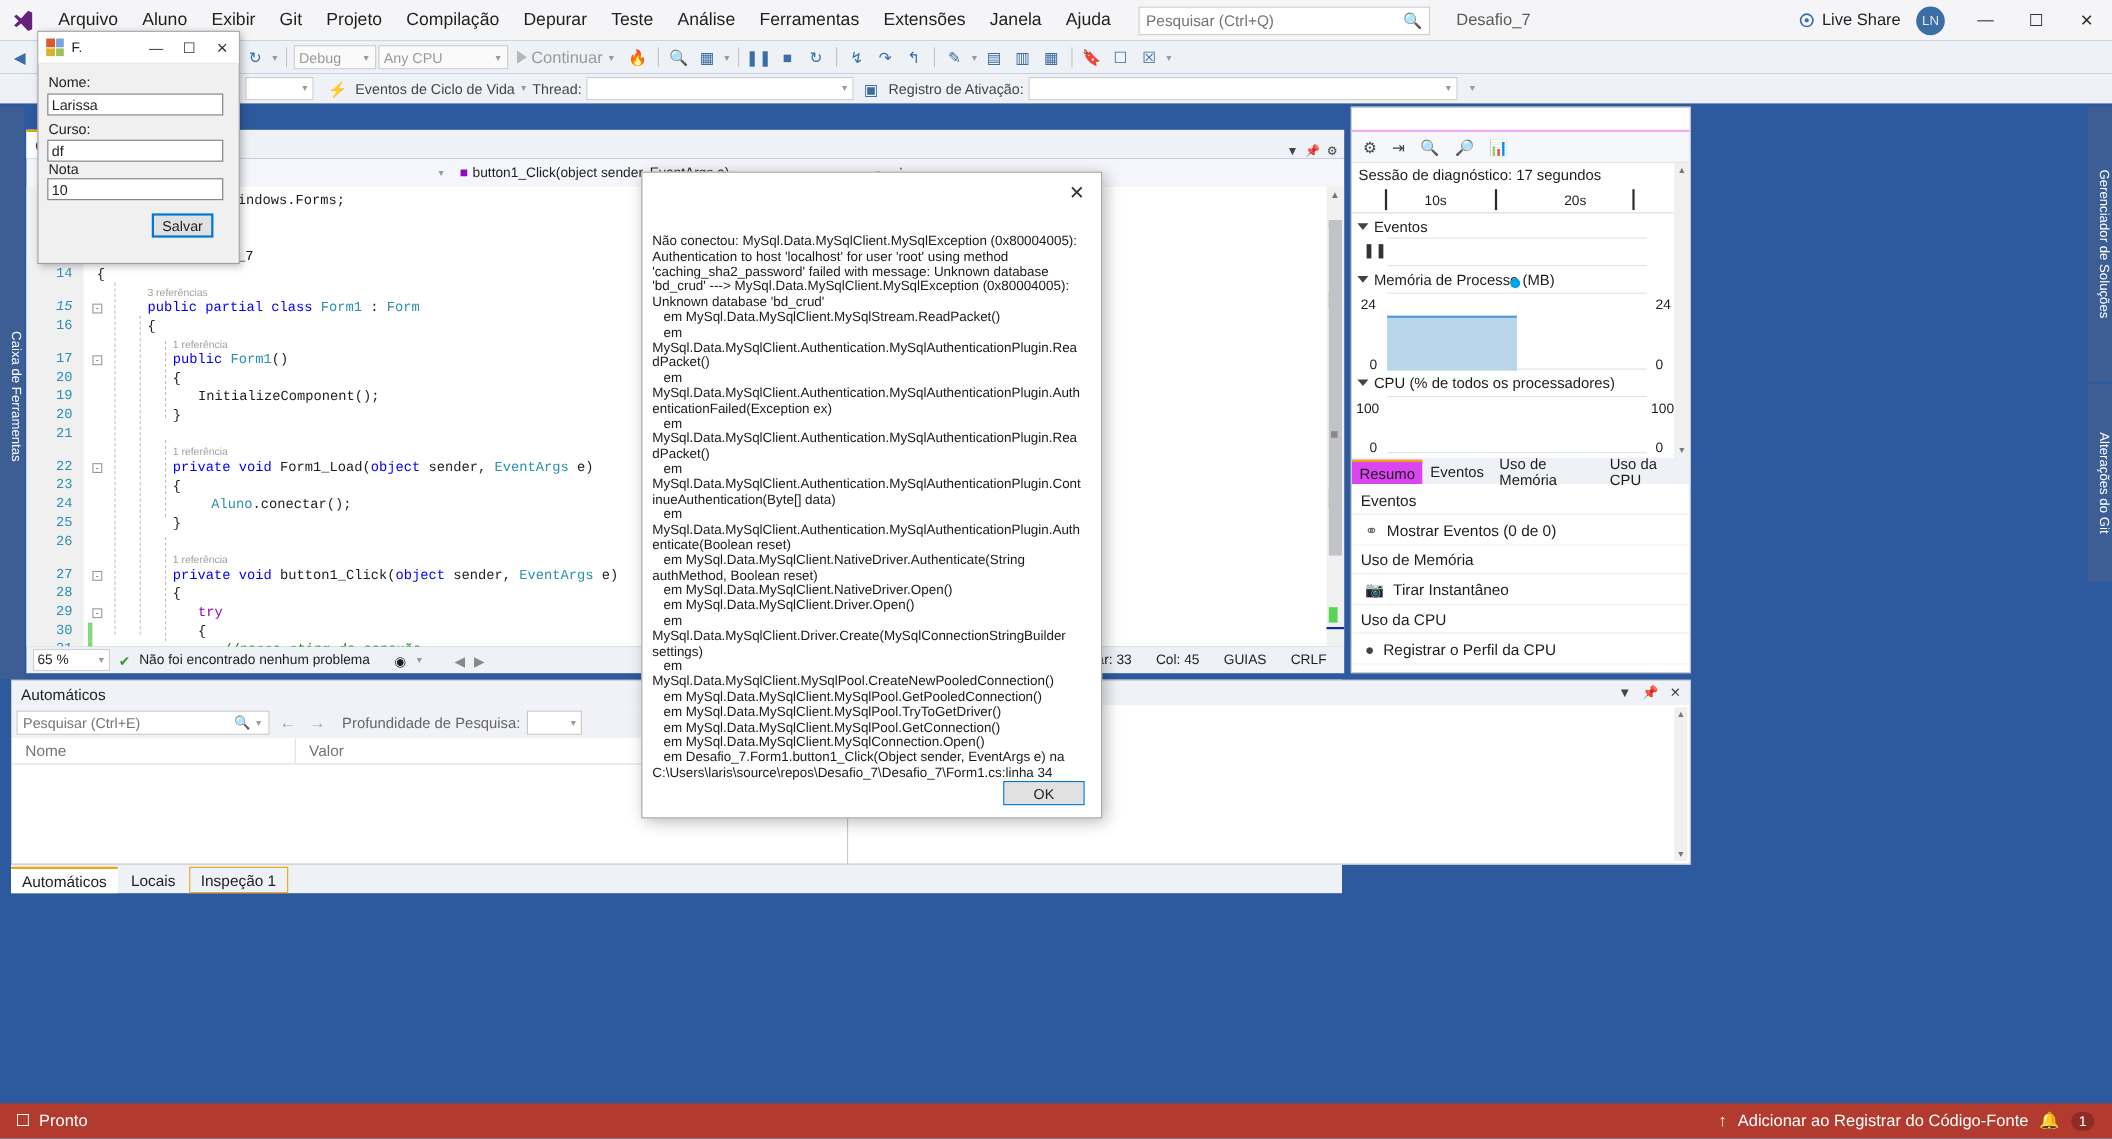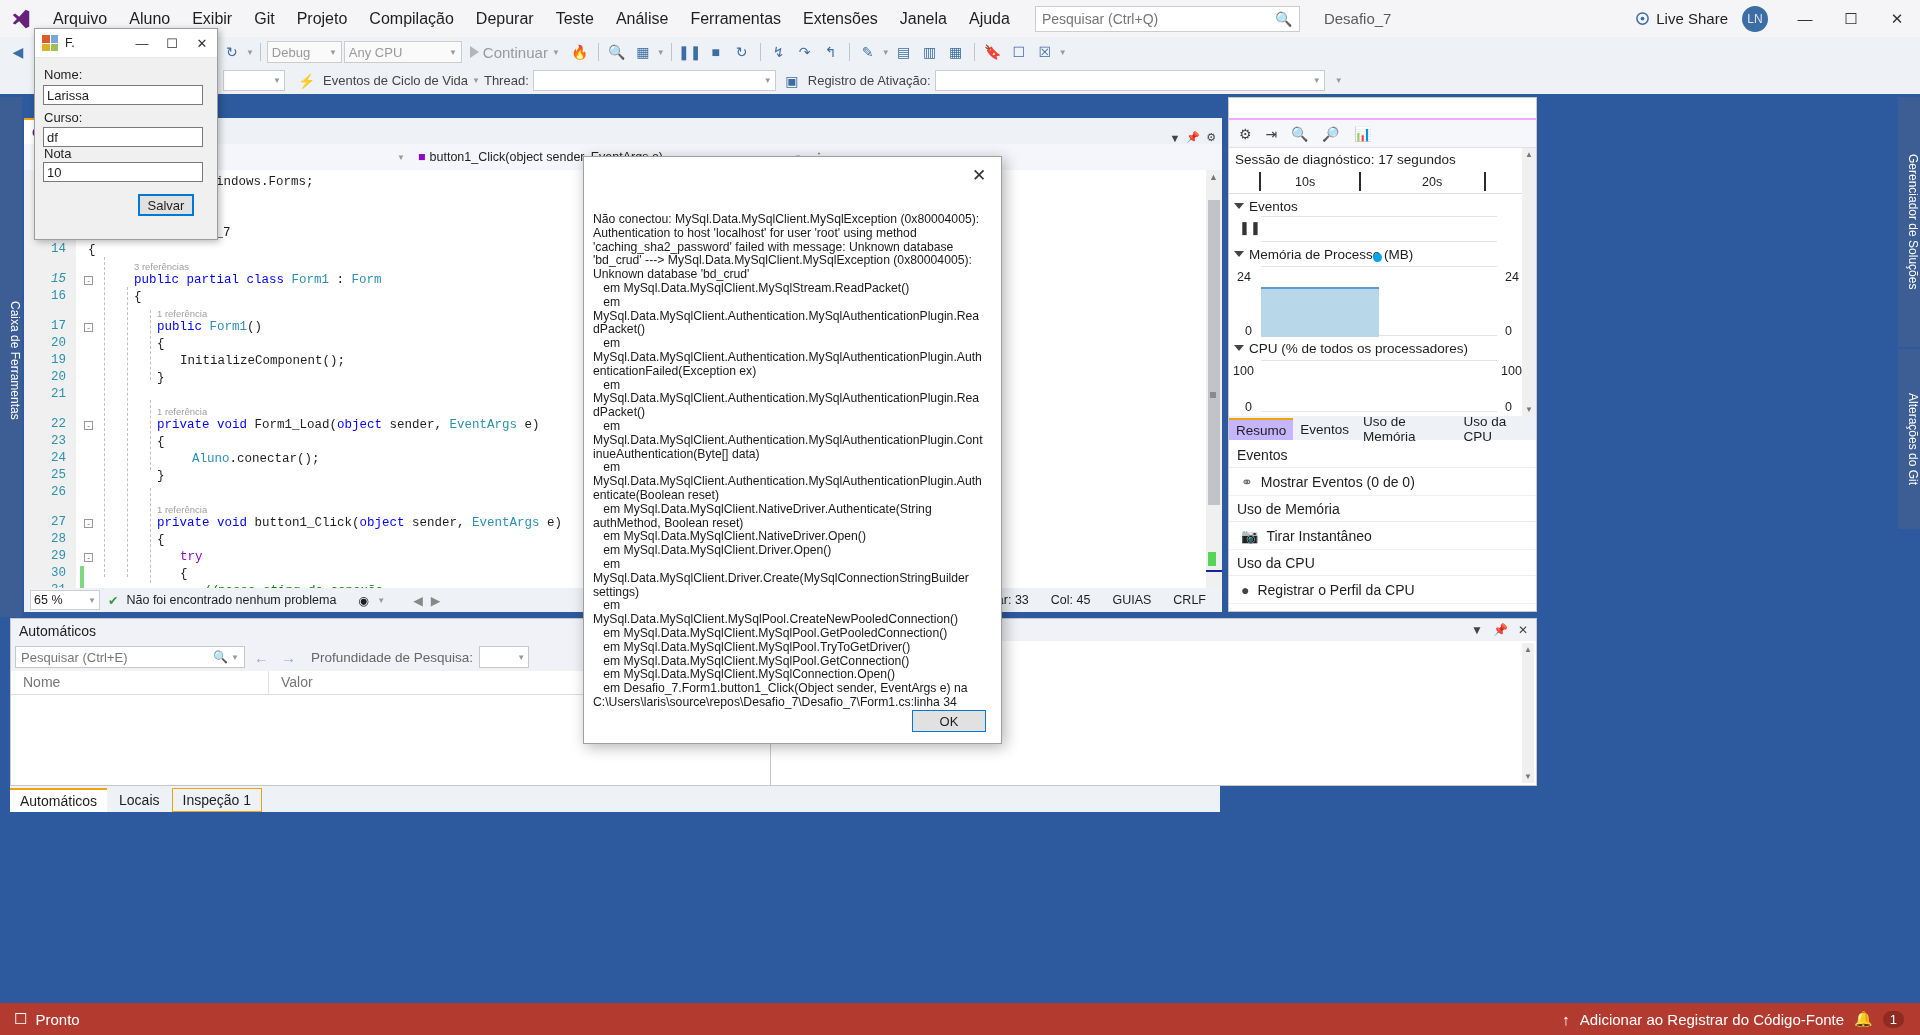--- a/index.html
+++ b/index.html
@@ -138,21 +138,21 @@
   .ruler-tick { position:absolute; top:2px; width:2px; height:19px; background:#2b2b2b; }
   .ruler-lbl { position:absolute; top:5px; font-size:12.5px; color:#1e1e1e; }
 
   .diag-section { position:absolute; left:0; width:100%; }
   .diag-sect-title { display:flex; align-items:center; gap:5px; font-size:13.5px; color:#1e1e1e; padding-left:5px; height:20px; }
   .tri-down { width:0;height:0;border-left:5px solid transparent;border-right:5px solid transparent;border-top:6px solid #444; }
   .graph-box { position:absolute; border-top:1px solid #e3e3e3; border-bottom:1px solid #e3e3e3; background:#fff; }
   .axis-lbl { position:absolute; font-size:12.5px; color:#1e1e1e; }
   #diag-tabs { position:absolute; left:0; top:318px; width:100%; height:24px; background:#eef1f6; display:flex; align-items:flex-end; }
   .dtab { height:22px; padding:0 7px; font-size:13.5px; display:flex; align-items:center; color:#1e1e1e; }
-  .dtab.active { background:#c4b5fd; border-top:2px solid #f0a30a; }
+  .dtab.active { background:#d946ef; border-top:2px solid #f0a30a; }
   .diag-row-hdr { position:absolute; left:0; width:100%; height:26px; display:flex; align-items:center; padding-left:8px; font-size:14px; color:#1e1e1e; border-bottom:1px solid #ececec; }
   .diag-row { position:absolute; left:0; width:100%; height:28px; display:flex; align-items:center; gap:8px; padding-left:12px; font-size:14px; color:#1e1e1e; border-bottom:1px solid #f2f2f2; }
   #diag-scroll { position:absolute; right:0; top:50px; width:14px; height:268px; background:#f0f0f0; }
 
   
   #right-strip { position:absolute; right:0; top:97px; width:22px; height:520px; }
   .rstrip-item { width:22px; background:#3c5e94; color:#fff; writing-mode:vertical-rl; font-size:12px; text-align:center; padding:6px 0; margin-bottom:2px; }
 
   
   #br-panel { position:absolute; left:770px; top:618px; width:767px; height:168px; background:#fff; border:1px solid #c8c8c8; }

